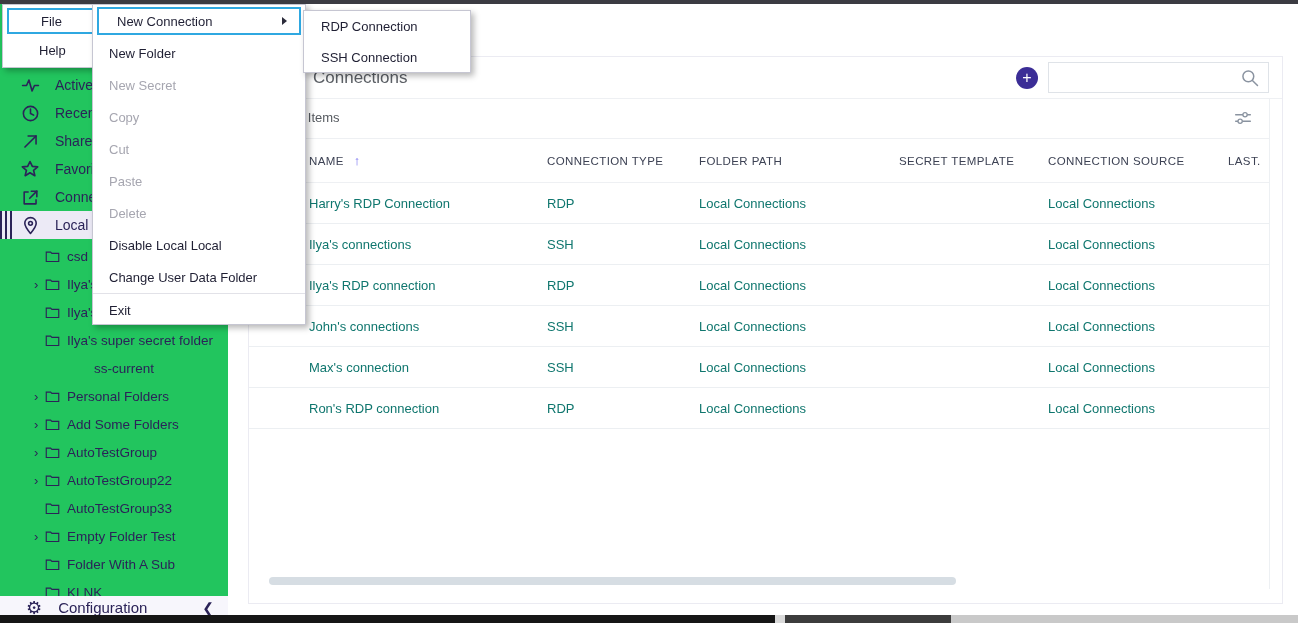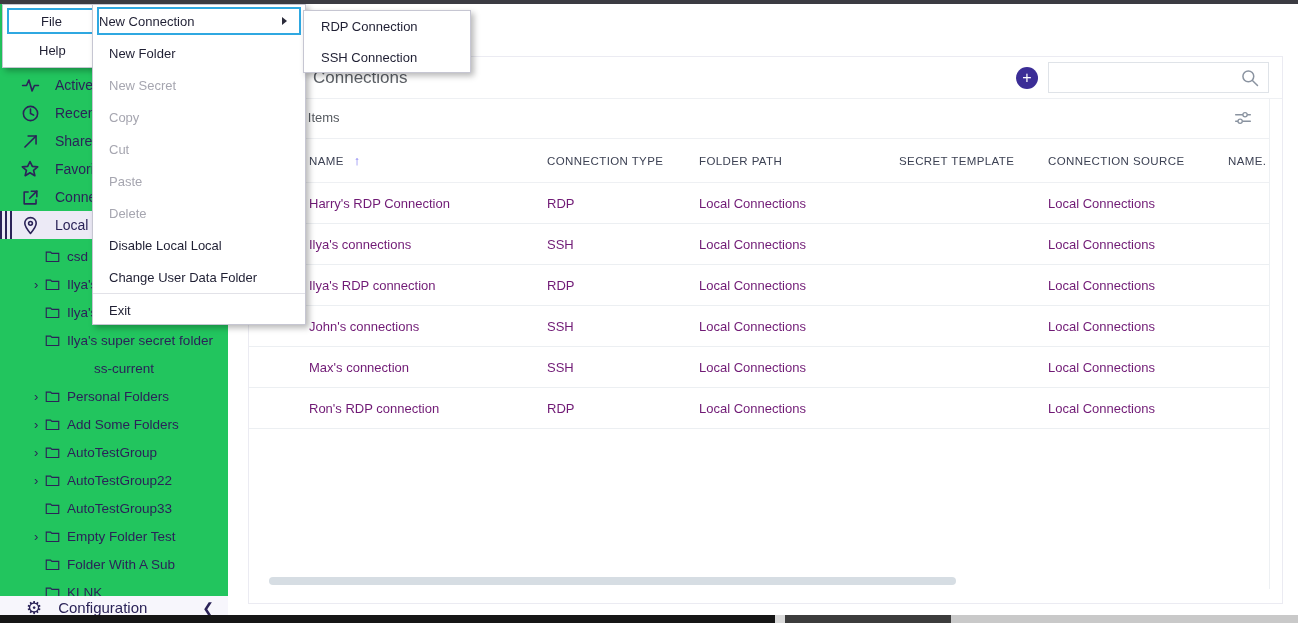--- a/index.html
+++ b/index.html
@@ -45,37 +45,37 @@
   .search-box svg{position:absolute;right:8px;top:5px;}
   .search-input{position:absolute;left:6px;top:2px;width:180px;height:24px;border:none;outline:none;font-size:13px;color:#444;background:transparent;}
   .table-zone{position:absolute;left:0;top:41px;width:1020px;height:491px;border-right:1px solid #edf0f3;overflow:hidden;}
   .count-row{position:relative;height:40px;border-bottom:1px solid #eef0f3;}
   .count-label{position:absolute;left:48px;top:12px;font-size:13px;color:#55595f;}
   .filter-icon{position:absolute;right:16px;top:11px;}
   .thead{display:grid;grid-template-columns:238px 152px 200px 149px 180px 1fr;padding-left:60px;height:43px;align-items:center;
     font-size:11.5px;letter-spacing:.4px;color:#3d4254;border-bottom:1px solid #eef0f3;}
   .sort-arrow{color:#6f68ee;font-size:13px;margin-left:10px;}
   .trow{display:grid;grid-template-columns:238px 152px 200px 149px 180px 1fr;padding-left:60px;height:40px;align-items:center;
-    font-size:13px;color:#701a75;border-bottom:1px solid #eceff2;white-space:nowrap;}
+    font-size:13px;color:#0f766e;border-bottom:1px solid #eceff2;white-space:nowrap;}
   .hscroll{position:absolute;left:20px;top:520px;width:687px;height:8px;background:#d6dde3;border-radius:4px;}
 
   
   .menu-panel{position:absolute;background:#fff;border:1px solid #c6c6d2;box-shadow:3px 3px 6px rgba(0,0,0,.28);
     z-index:50;font-size:13px;color:#1f1f33;box-sizing:border-box;}
   .panel-file{left:2px;top:4px;width:273px;height:64px;}
   .panel-new{left:92px;top:4px;width:214px;height:321px;}
   .panel-sub{left:303px;top:4px;width:168px;height:63px;margin-top:6px;}
   .menu-item{position:relative;display:flex;align-items:center;box-sizing:border-box;}
   .panel-file .menu-item{height:30px;padding-left:36px;}
   .panel-new .menu-item{height:32px;padding-left:16px;}
   .panel-sub .menu-item{height:31px;padding-left:17px;}
   .menu-item.disabled{color:#a6a6b0;}
   .menu-item.hl{border:2px solid #2fa8e1;}
   .panel-file .menu-item.hl{height:26px;margin:3px 4px 1px 4px;padding-left:32px;}
-  .panel-new .menu-item.hl{height:28px;margin:2px 4px;padding-left:0;align-items:center;}
+  .panel-new .menu-item.hl{height:28px;margin:2px 4px;padding-left:18px;align-items:center;}
   .menu-item .arr{position:absolute;right:12px;width:0;height:0;border-left:5px solid #2b2b3a;
     border-top:4px solid transparent;border-bottom:4px solid transparent;}
   .menu-sep{border-top:1px solid #e2e2e8;margin:0;}
   svg.ic{display:block;}
 </style>
 </head>
 <body>
 
 <div class="top-strip"></div>
 
@@ -256,21 +256,21 @@
           <circle cx="8.5" cy="15" r="2.6" fill="#fff"></circle>
         </svg>
     </div>
 
     <div class="thead">
       <span><span>NAME</span><span class="sort-arrow">↑</span></span>
       <span>CONNECTION TYPE</span>
       <span>FOLDER PATH</span>
       <span>SECRET TEMPLATE</span>
       <span>CONNECTION SOURCE</span>
-      <span>NAME.</span>
+      <span>LAST.</span>
     </div>
 
     <div class="trow">
       <span>Harry's RDP Connection</span>
       <span>RDP</span>
       <span>Local Connections</span>
       <span></span>
       <span>Local Connections</span>
       <span></span>
     </div>

